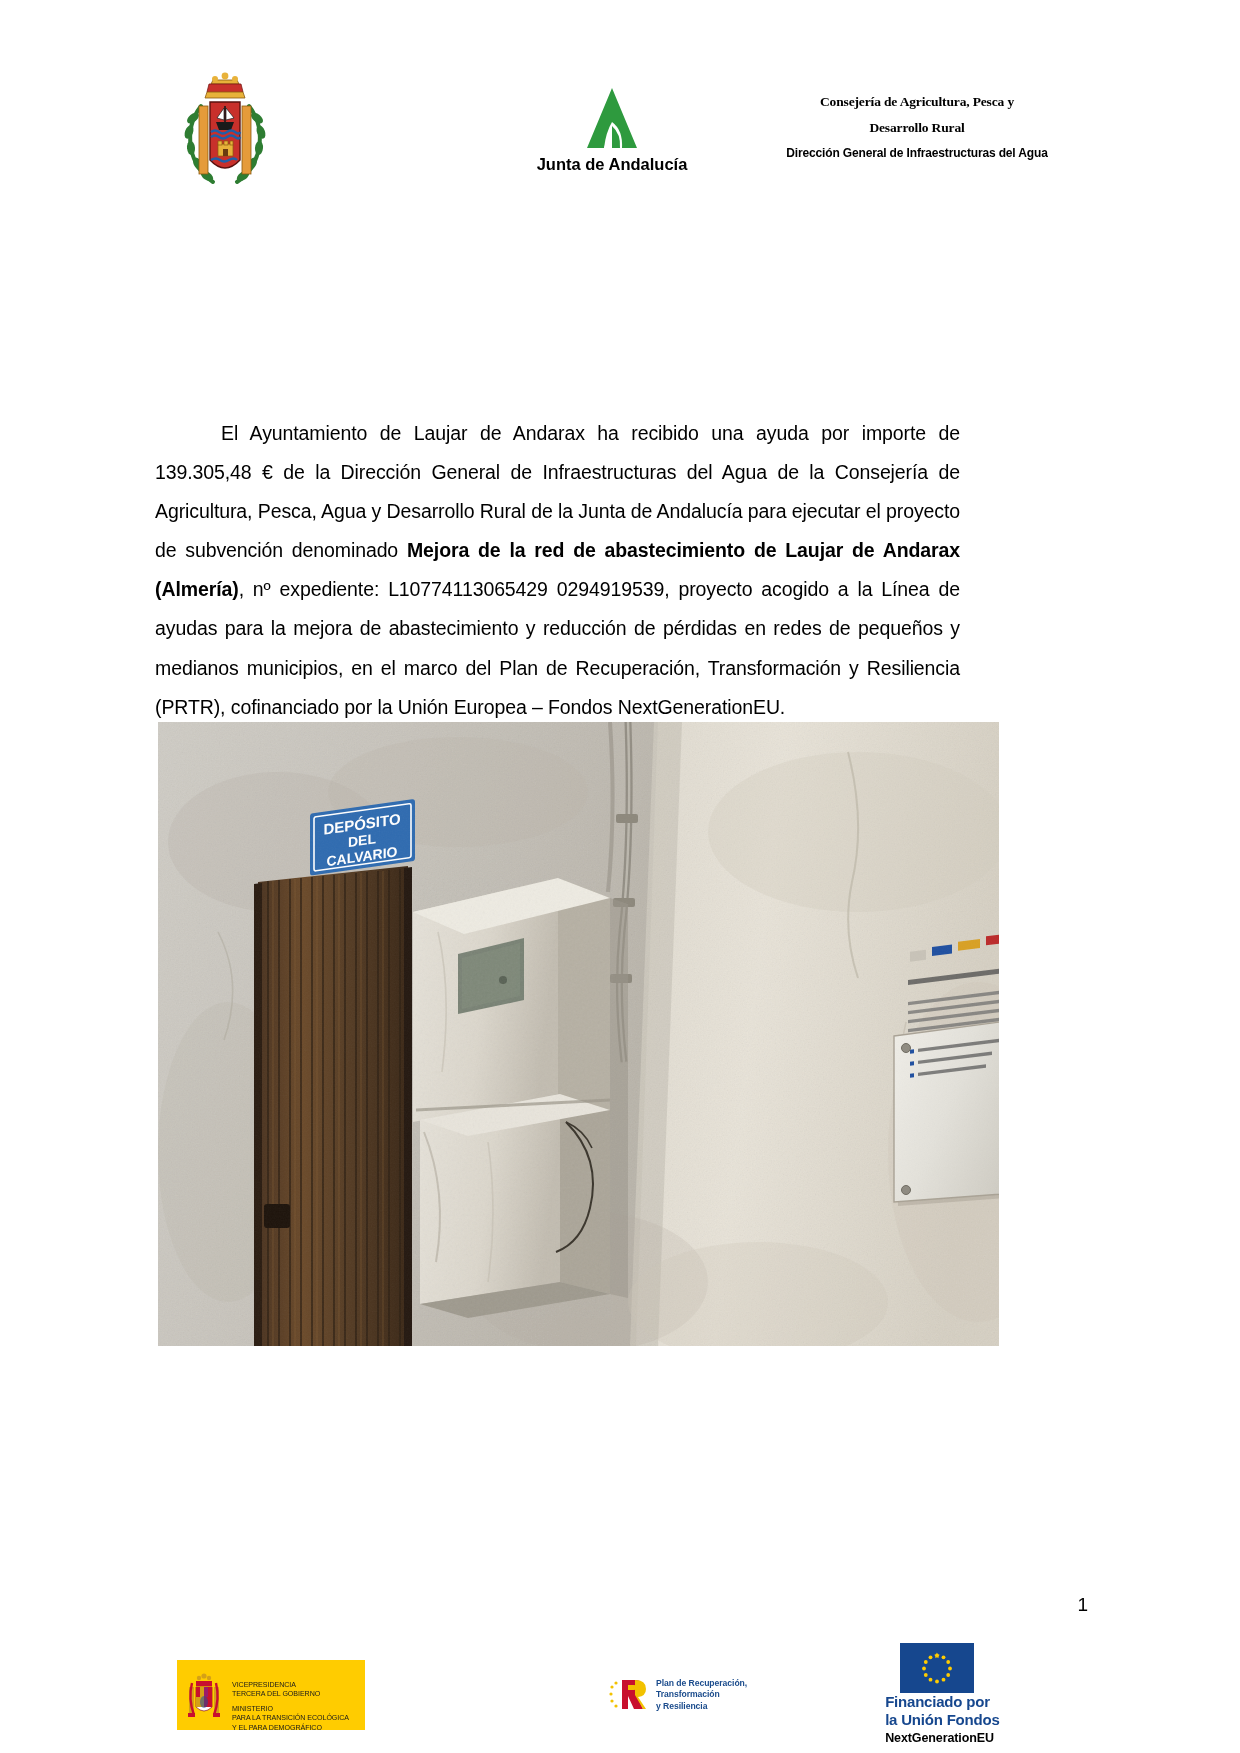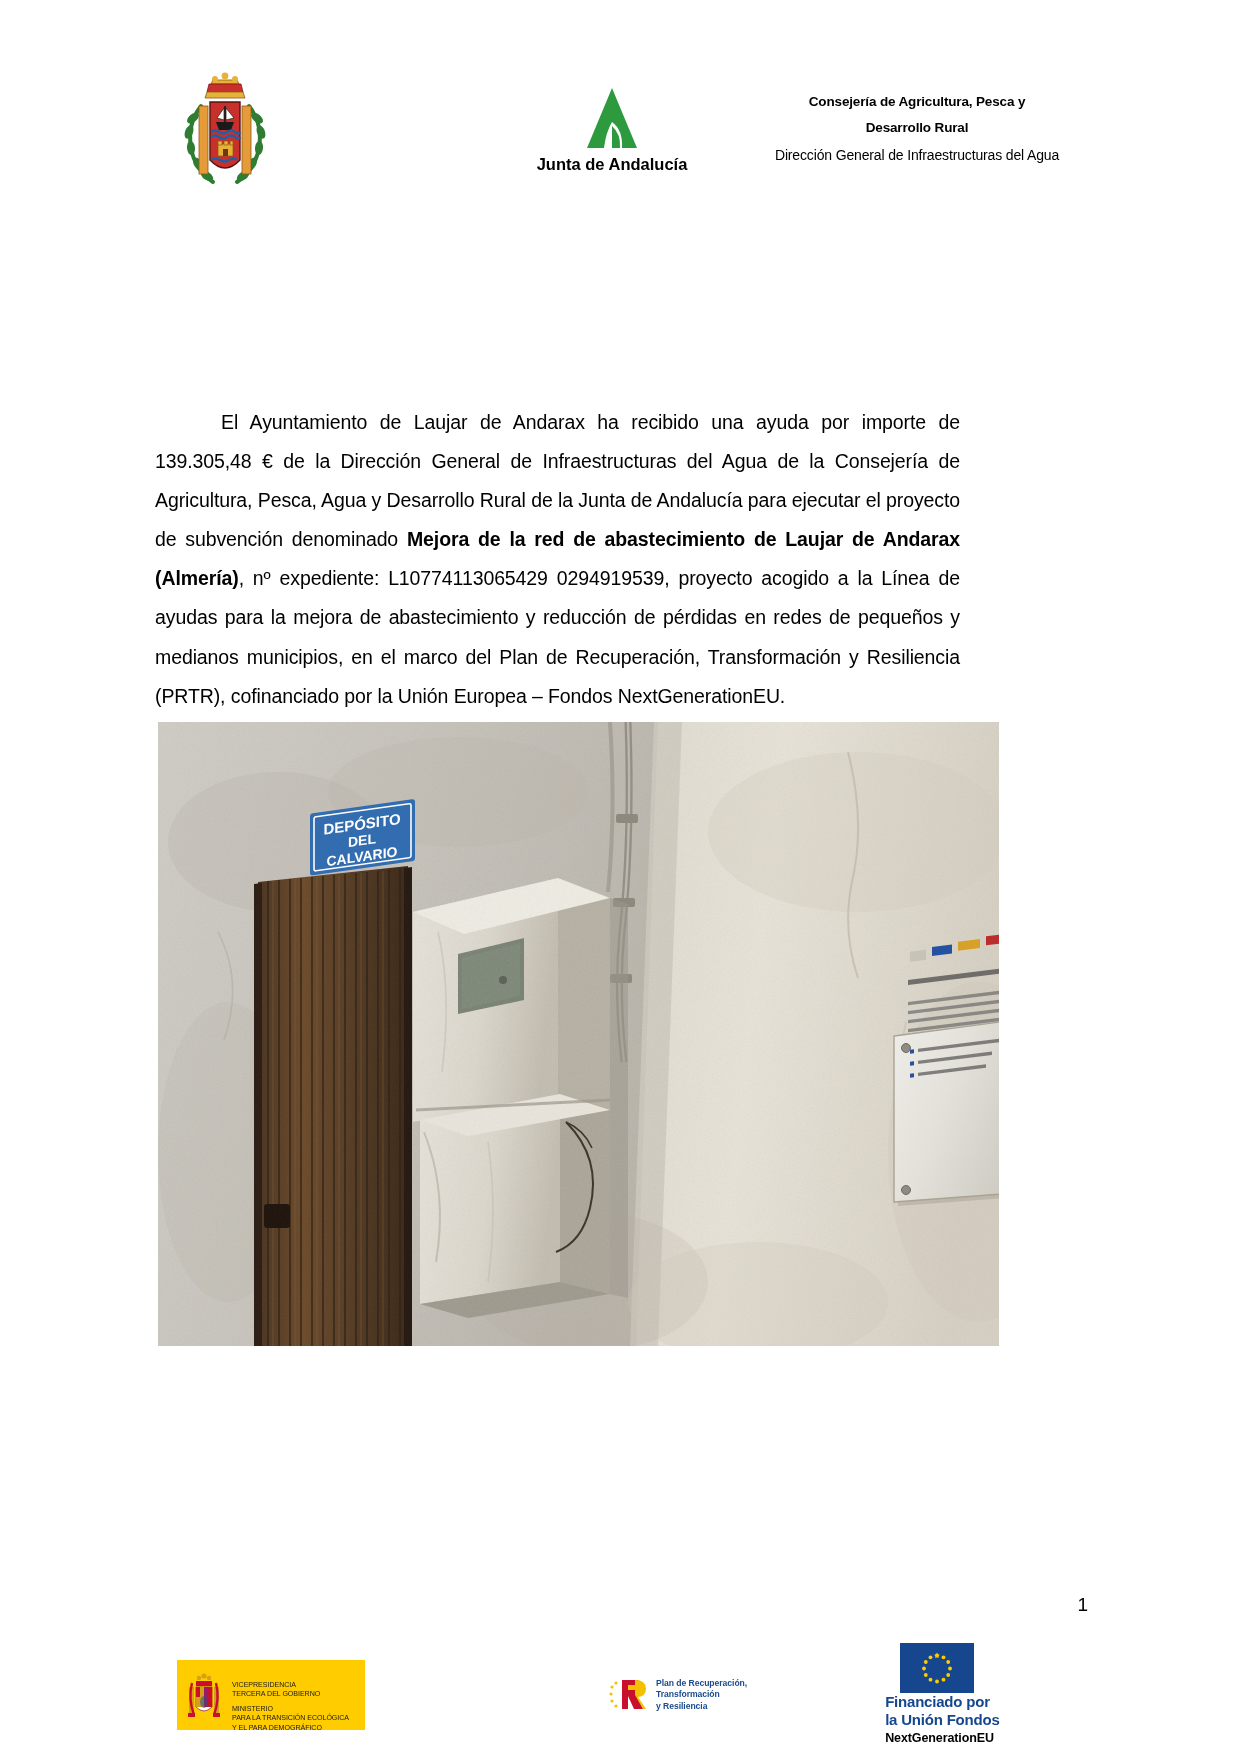--- a/index.html
+++ b/index.html
@@ -56,24 +56,25 @@
     padding-top: 27px;
     width: 330px;
     text-align: center;
     line-height: 1.95;
   }
   .conserjeria .l1, .conserjeria .l2 {
     font-weight: bold;
     font-size: 13.5px;
     letter-spacing: -0.15px;
     white-space: nowrap;
+    font-family: Liberation Serif, serif;
   }
   .conserjeria .l3 {
-    font-weight: normal;
-    font-size: 14px;
+    font-weight: bold;
+    font-size: 12px;
     letter-spacing: -0.15px;
     white-space: nowrap;
   }
 
   
   .doc-title {
     position: absolute;
     left: 155px;
     top: 219px;
     width: 805px;
@@ -82,21 +83,21 @@
     line-height: 1.55;
     text-align: justify;
     text-align-last: left;
     letter-spacing: -0.1px;
   }
 
   
   .body-par {
     position: absolute;
     left: 155px;
-    top: 383px;
+    top: 394px;
     width: 805px;
     font-size: 19.5px;
     font-weight: normal;
     line-height: 2.01;
     text-align: justify;
     text-align-last: left;
     text-indent: 66px;
     letter-spacing: -0.1px;
   }
   .body-par b { font-weight: bold; }

